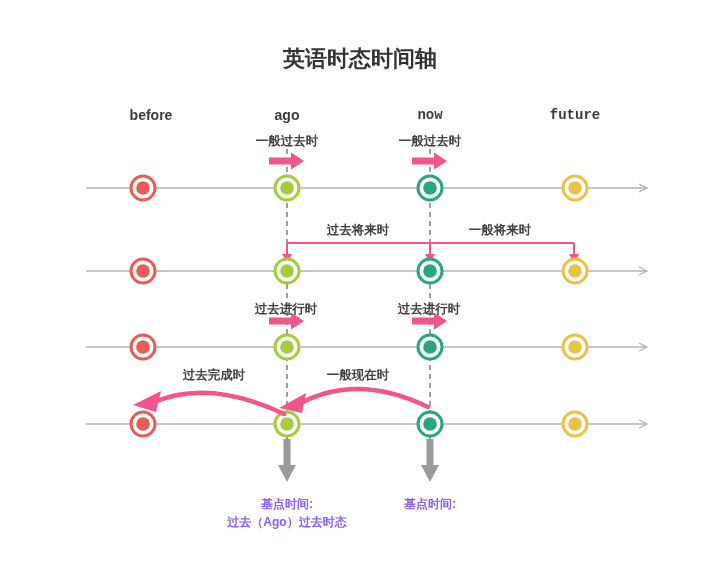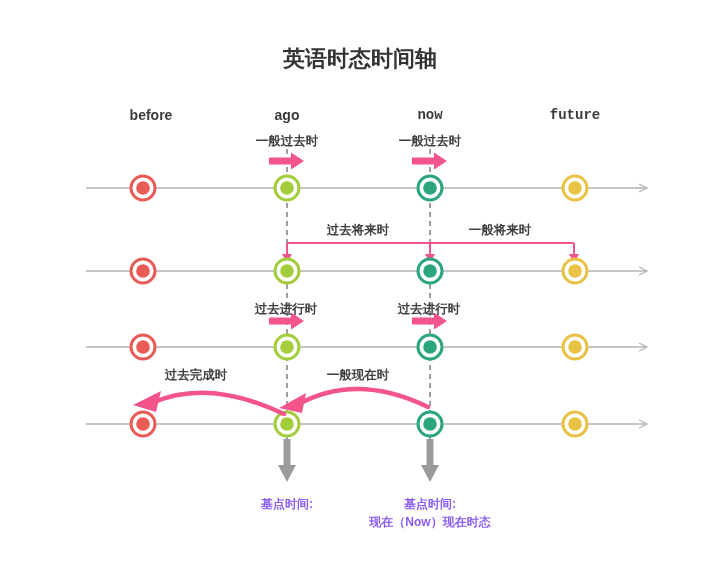--- a/index.html
+++ b/index.html
@@ -159,24 +159,24 @@
 
   <div class="txt tense-label" style="left:287px;top:117px;">一般过去时</div>
   <div class="txt tense-label" style="left:430px;top:117px;">一般过去时</div>
 
   <div class="txt tense-label" style="left:358px;top:206px;">过去将来时</div>
   <div class="txt tense-label" style="left:500px;top:206px;">一般将来时</div>
 
   <div class="txt tense-label" style="left:286px;top:285px;">过去进行时</div>
   <div class="txt tense-label" style="left:429px;top:285px;">过去进行时</div>
 
-  <div class="txt tense-label" style="left:196px;top:351px;">过去完成时</div>
+  <div class="txt tense-label" style="left:214px;top:351px;">过去完成时</div>
   <div class="txt tense-label" style="left:358px;top:351px;">一般现在时</div>
 
   <div class="footnote" style="left:287px;top:479px;">
     <div>基点时间:</div>
+    <div>过去（Ago）过去时态</div>
   </div>
   <div class="footnote" style="left:430px;top:479px;">
     <div>基点时间:</div>
-    <div>现在（Now）现在时态</div>
   </div>
 
 </div>
 
 </body></html>

